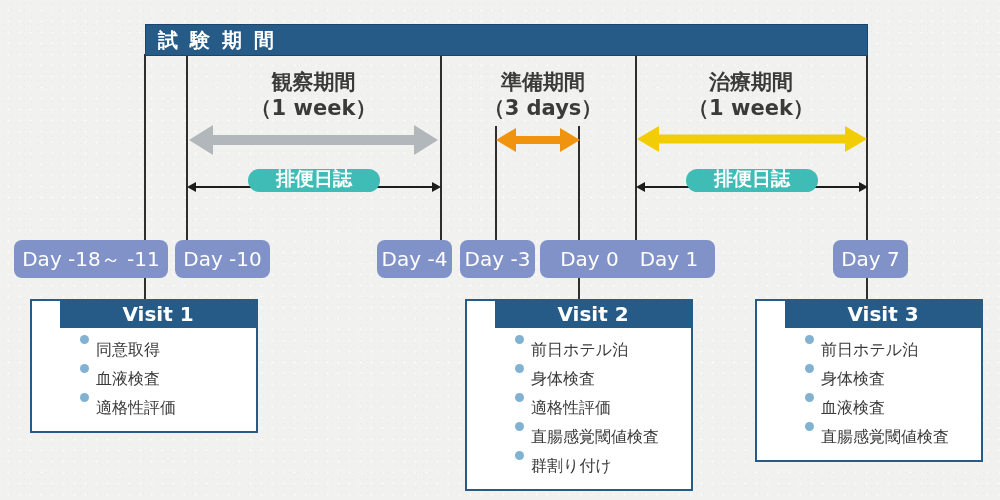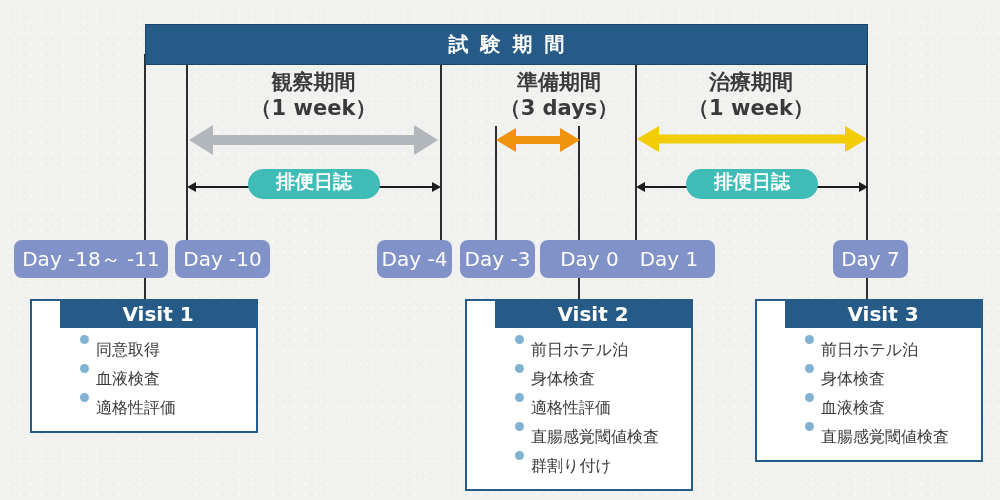--- a/index.html
+++ b/index.html
@@ -13,24 +13,24 @@
     overflow:hidden;
     background-color:var(--background,#f1f2ef);
     background-image:
       radial-gradient(#e9eae6 0.8px, transparent 0.9px),
       radial-gradient(#f8f9f6 1px, transparent 1.1px);
     background-size:7px 7px, 11px 11px;
     background-position:0 0, 3px 5px;
   }
   
   .topbar{
-    position:absolute;left:145px;top:24px;width:723px;height:41px;
+    position:absolute;left:145px;top:24px;width:723px;height:32px;
     background:var(--accent-blue,#265a87);
     border:1px solid #1c456b;box-sizing:border-box;
-    display:flex;align-items:center;justify-content:center;
+    display:flex;align-items:center;
     color:#fff;font-weight:bold;font-size:20px;
     letter-spacing:0.6em;text-indent:0.6em;
     z-index:3;
   }
   
   .vline{position:absolute;width:2px;background:#2e2e2e;z-index:1;}
   
   .ptitle{
     position:absolute;text-align:center;color:var(--text-dark,#3a3a3a);
     font-weight:bold;font-size:21px;line-height:26px;z-index:2;
@@ -49,23 +49,23 @@
   .arrow-yellow .head-l{left:0;transform:translateY(-50%);border-width:13px 22px 13px 0;border-color:transparent var(--arrow-yellow,#f2cd05) transparent transparent;}
   .arrow-yellow .head-r{right:0;transform:translateY(-50%);border-width:13px 0 13px 22px;border-color:transparent transparent transparent var(--arrow-yellow,#f2cd05);}
   
   .thinarrow{position:absolute;height:12px;z-index:2;}
   .thinarrow .tline{position:absolute;left:5px;right:5px;top:5px;height:2px;background:#1d1d1d;}
   .thinarrow .th{position:absolute;top:1px;width:0;height:0;border-style:solid;}
   .thinarrow .th-l{left:0;border-width:5px 9px 5px 0;border-color:transparent #1d1d1d transparent transparent;}
   .thinarrow .th-r{right:0;border-width:5px 0 5px 9px;border-color:transparent transparent transparent #1d1d1d;}
   
   .pill{
-    position:absolute;width:132px;height:30px;border-radius:17px;
+    position:absolute;width:132px;height:23px;border-radius:17px;
     background:var(--diary-teal,#3fbcb5);color:#fff;font-weight:bold;font-size:19px;
-    display:flex;align-items:flex-start;justify-content:center;z-index:3;
+    display:flex;align-items:flex-end;justify-content:center;z-index:3;
   }
   
   .day{
     position:absolute;top:240px;height:38px;border-radius:8px;
     background:var(--day-badge,#8092c8);color:#fff;font-size:20px;
     display:flex;align-items:center;justify-content:center;z-index:4;
   }
   
   .visit{
     position:absolute;top:299px;width:228px;box-sizing:border-box;
@@ -113,21 +113,21 @@
   </div>
   <div class="thinarrow" style="left:187px;top:181px;width:254px">
     <span class="tline"></span>
     <span class="th th-l"></span>
     <span class="th th-r"></span>
   </div>
   <div class="pill" style="left:248px;top:169px">
     <span>排便日誌</span>
   </div>
 
-  <div class="ptitle" style="left:474px;top:69px;width:170px">
+  <div class="ptitle" style="left:458px;top:69px;width:170px">
     <div>準備期間</div>
     <div>（3 days）</div>
   </div>
   <div class="dblarrow arrow-orange" style="left:496px;top:128px;width:84px;height:24px">
     <span class="shaft"></span>
     <span class="head head-l"></span>
     <span class="head head-r"></span>
   </div>
 
   <div class="ptitle" style="left:635px;top:69px;width:232px">

